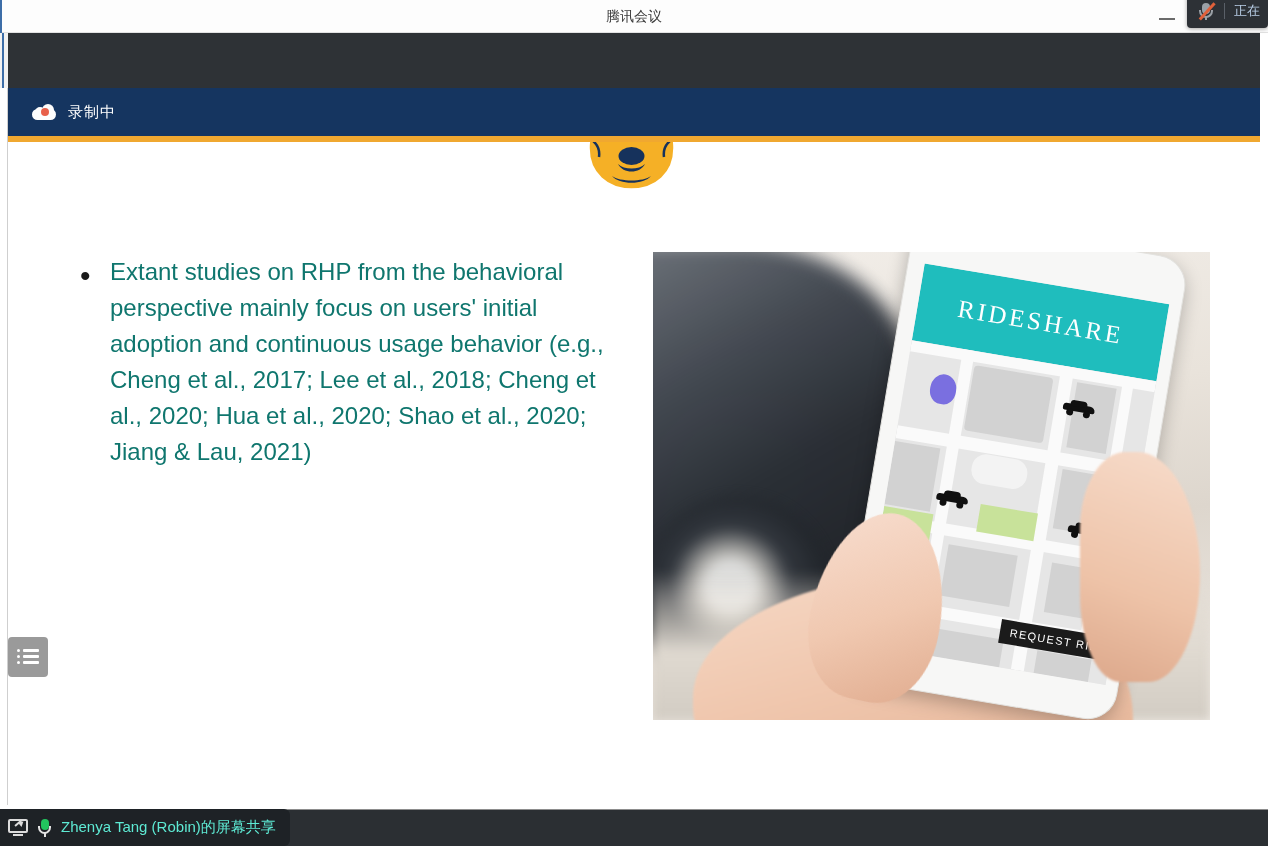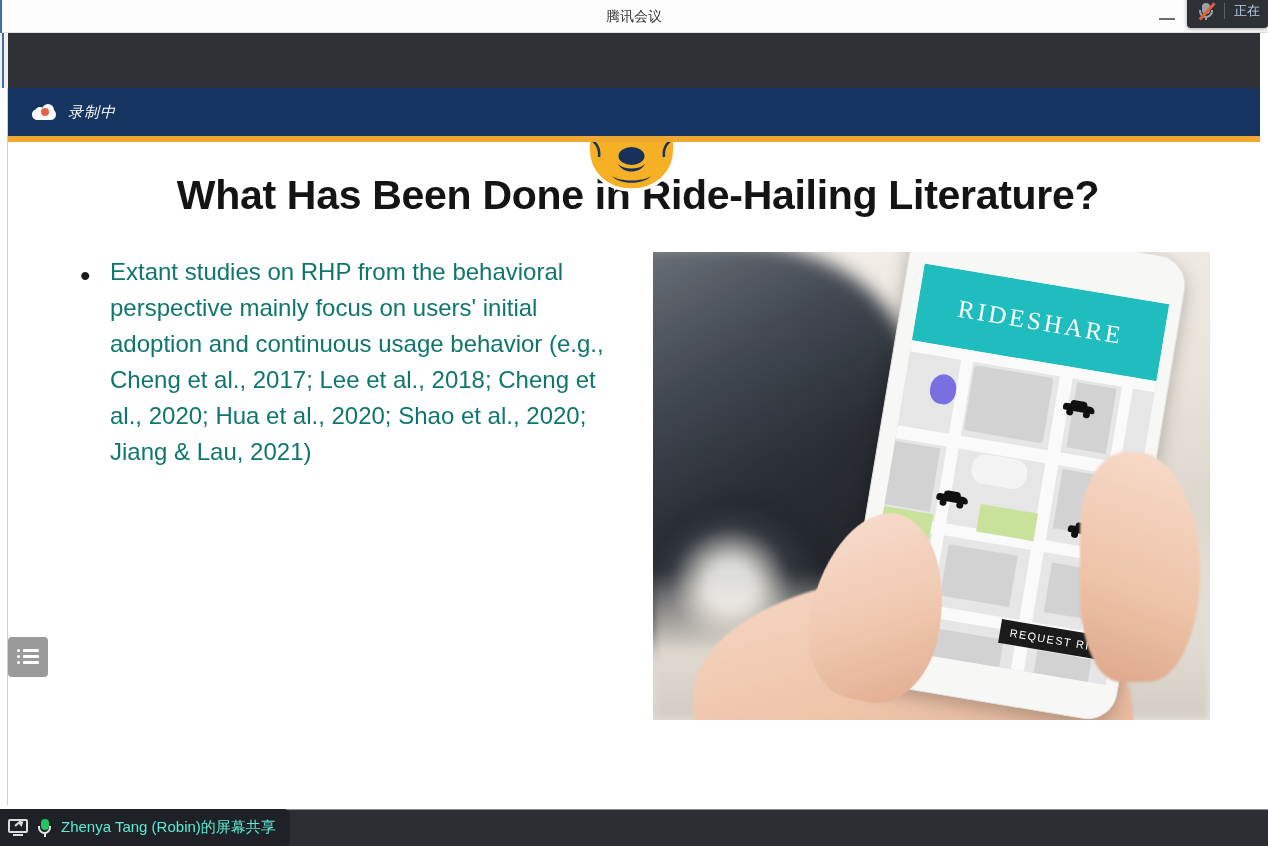--- a/index.html
+++ b/index.html
@@ -128,21 +128,21 @@
   }
   .cloud-icon .c-b2 {
     position:absolute; left:10px; top:0px; width:12px; height:12px;
     background:#fdfdfd; border-radius:50%;
   }
   .cloud-icon .c-dot {
     position:absolute; left:9px; top:4px; width:8px; height:8px;
     background:#e8604a; border-radius:50%;
   }
   .rec-label {
-    font-size:15px; color:#ffffff; letter-spacing:1px;font-style:italic;
+    font-size:15px; color:#ffffff; letter-spacing:1px;
   }
 
   
   .gold-rule {
     position:absolute; left:8px; top:136px;
     width:1252px; height:6px;
     background:#F0A830;
   }
 
   
@@ -449,21 +449,20 @@
         <ellipse cx="61.5" cy="66" rx="13" ry="9" fill="#16325C"></ellipse>
         <path d="M48 74 C54 80 69 80 75 74 C70 84 53 84 48 74 Z" fill="#16325C"></path>
         <path d="M42 86 C50 92 73 92 81 86 C74 95 49 95 42 86 Z" fill="#16325C"></path>
         <path d="M26 28 C24 22 28 18 33 20" stroke="#16325C" stroke-width="2.5" fill="none"></path>
         <path d="M97 28 C99 22 95 18 90 20" stroke="#16325C" stroke-width="2.5" fill="none"></path>
         <path d="M22 50 C27 54 30 60 29 67" stroke="#16325C" stroke-width="2.5" fill="none"></path>
         <path d="M101 50 C96 54 93 60 94 67" stroke="#16325C" stroke-width="2.5" fill="none"></path>
       </g>
     </svg>
 
-    <div class="slide-title">What Has Been Done in Ride-Hailing Literature?</div>
 
     <div class="bullet-block">
       <div class="bullet-dot">•</div>
       <div class="bullet-text">Extant studies on RHP from the behavioral perspective mainly focus on users' initial adoption and continuous usage behavior (e.g., Cheng et al., 2017; Lee et al., 2018; Cheng et al., 2020; Hua et al., 2020; Shao et al., 2020; Jiang &amp; Lau, 2021)</div>
     </div>
 
     <div class="photo">
       <div class="ph-bg"></div>
       <div class="ph-car"></div>
       <div class="ph-wheel"></div>

